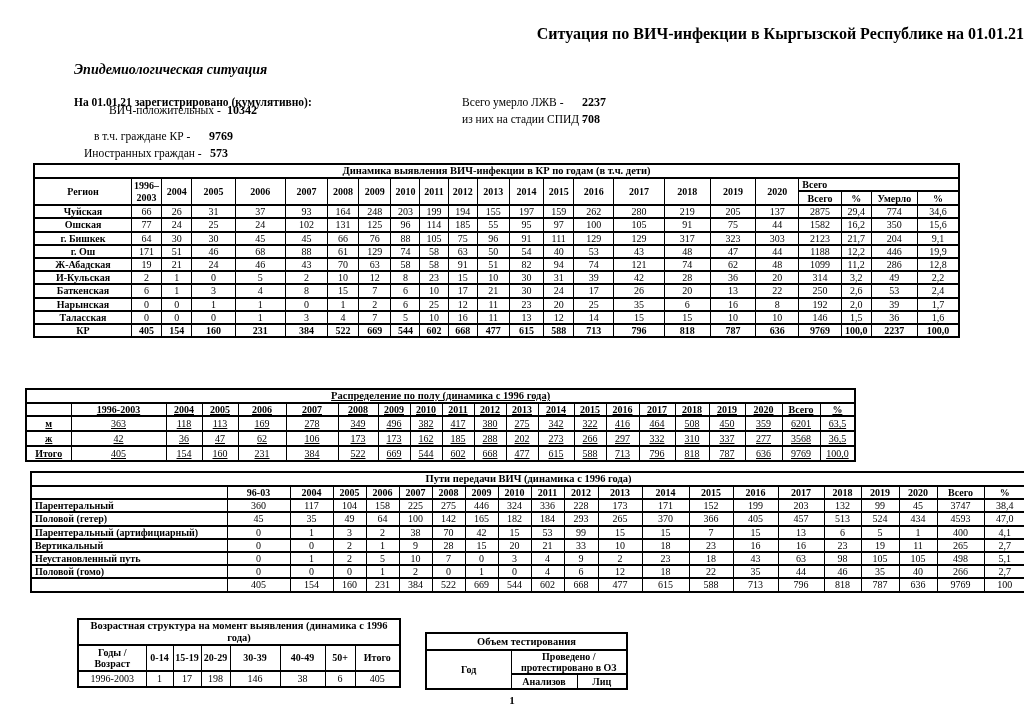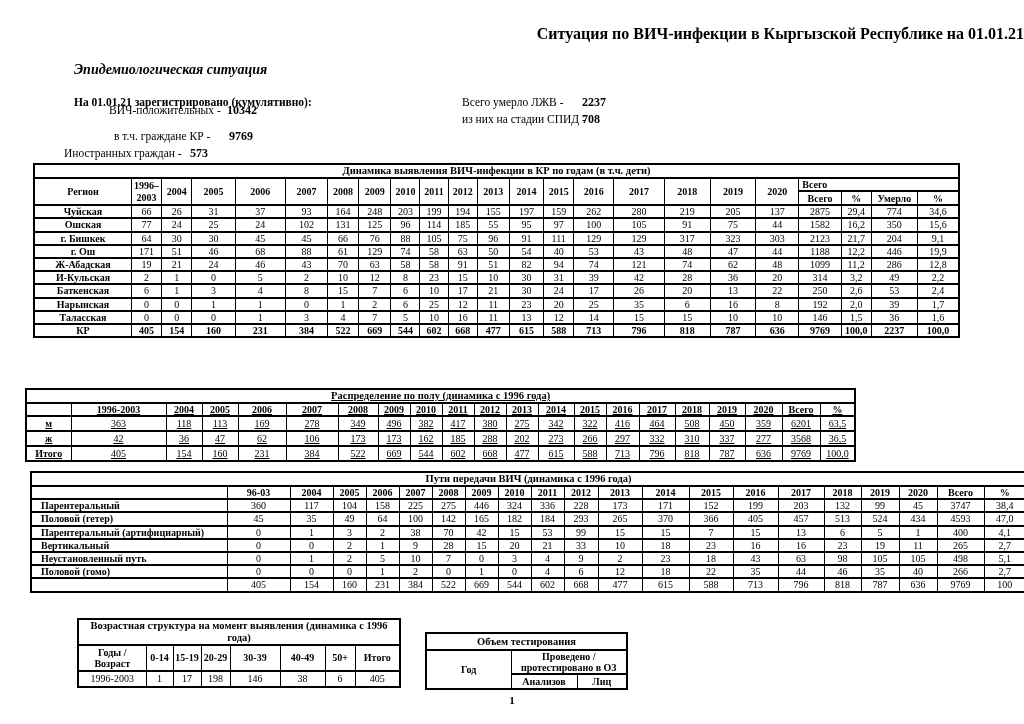--- a/index.html
+++ b/index.html
@@ -52,21 +52,21 @@
   .t1 tbody tr:last-child{font-weight:bold;}
   .t1 .tg{text-align:left;padding-left:3px;}
   .t1 .lbl{font-weight:bold;}
   .t1 thead tr:nth-child(3) th{height:12px;}
   
   .t2{left:25px;top:388px;width:820px;text-decoration:underline;}
   .t2 tbody td{height:13px;}
   .t2 .lbl{font-weight:bold;}
   
   .t3{left:30px;top:471px;width:977px;}
-  .t3 .lbl{font-weight:bold;text-align:left;padding-left:9px;}
+  .t3 .lbl{font-weight:bold;text-align:left;padding-left:3px;}
   
   .t4{left:33px;top:618px;width:322px;margin-left:44px;}
   .t4 .ttl{white-space:normal;height:24px;line-height:1.1;}
   .t4 thead tr:nth-child(2) th{height:24px;}
   .t4 tbody td{height:14px;}
   
   .t5{left:425px;top:632px;width:201px;}
   .t5 .ttl{height:15px;}
   .t5 th{height:13px;}
   .page-number{
@@ -80,25 +80,25 @@
 <div class="page">
 
   <div class="doc-title">Ситуация по ВИЧ-инфекции в Кыргызской Республике на 01.01.21</div>
   <div class="section-heading">Эпидемиологическая ситуация</div>
 
   <div class="sline b" style="left:74px;top:96px;">На 01.01.21 зарегистрировано (кумулятивно):</div>
   <div class="sline" style="left:85px;top:104px;margin-left:24px;">
     <span>ВИЧ-положительных -</span>
     <span class="v" style="left:118px;">10342</span>
   </div>
-  <div class="sline" style="left:114px;top:130px;">
+  <div class="sline" style="left:94px;top:130px;">
     <span>в т.ч. граждане КР -</span>
     <span class="v" style="left:115px;">9769</span>
   </div>
-  <div class="sline" style="left:64px;top:147px;text-align:center;">
+  <div class="sline" style="left:84px;top:147px;text-align:center;">
     <span>Иностранных граждан -</span>
     <span class="v" style="left:126px;">573</span>
   </div>
   <div class="sline" style="left:462px;top:96px;">
     <span>Всего умерло ЛЖВ -</span>
     <span class="v" style="left:120px;">2237</span>
   </div>
   <div class="sline" style="left:462px;top:113px;">
     <span>из них на стадии СПИД -</span>
     <span class="v" style="left:120px;">708</span>

